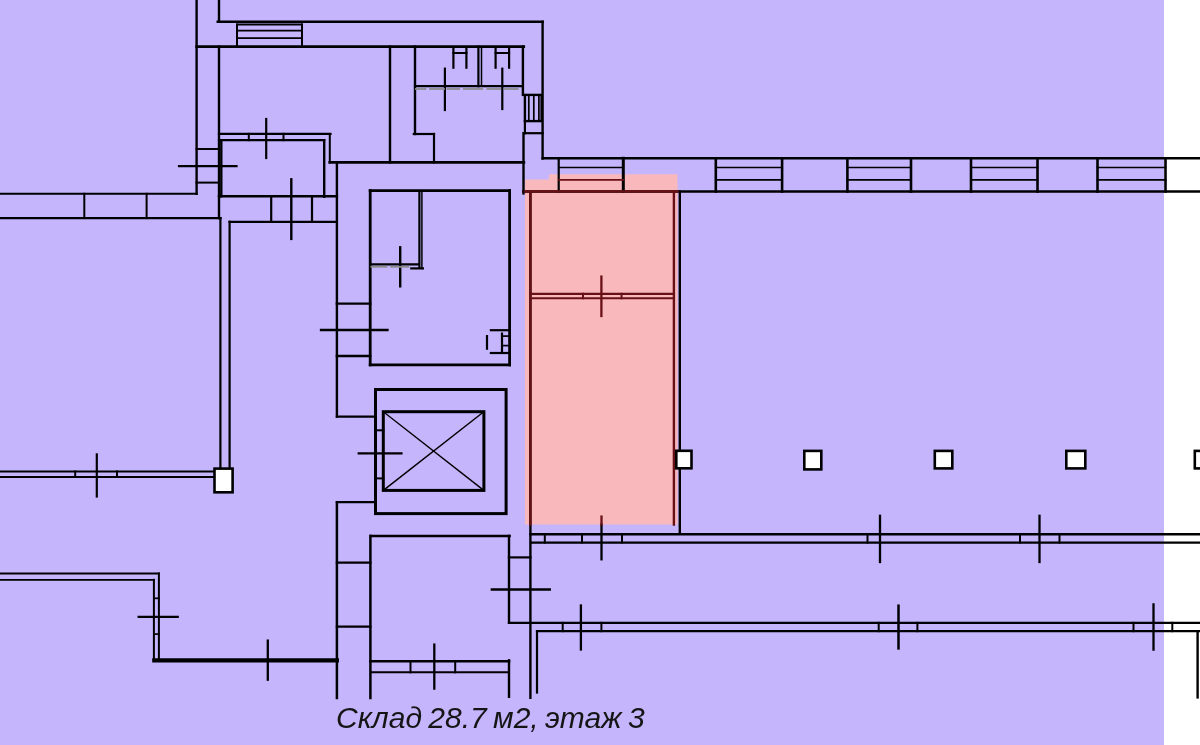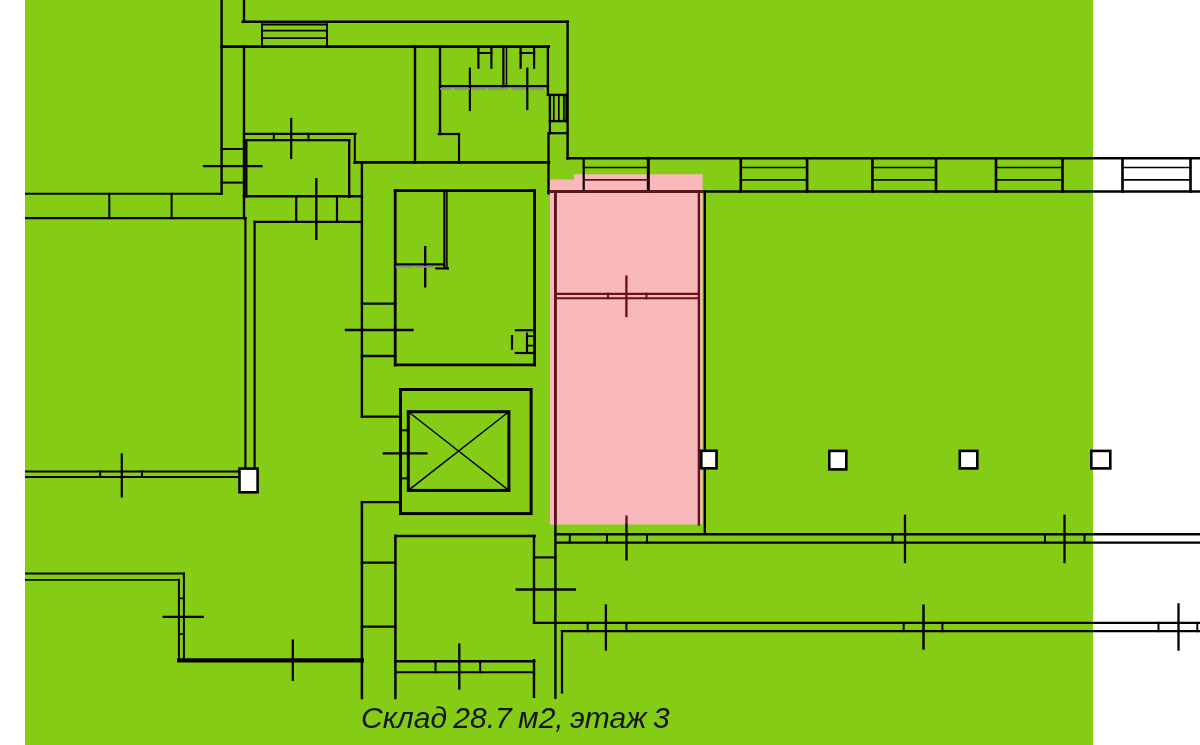--- a/index.html
+++ b/index.html
@@ -1,17 +1,17 @@
 <!DOCTYPE html>
 <html><head>
 <meta charset="utf-8">
 <style>
   html,body{margin:0;padding:0;background:#ffffff;}
   body{width:1200px;height:745px;overflow:hidden;font-family:"Liberation Sans",sans-serif;}
-  #plan-wrap{position:relative;width:1068px;height:745px;background:#84cc16;margin-left:25px;}
+  #plan-wrap{position:relative;width:1164px;height:745px;background:#c4b5fd;}
   svg{display:block;}
   .caption-text{font-family:"Liberation Sans",sans-serif;font-style:italic;font-weight:400;fill:#151515;word-spacing:-2px;}
 </style>
 </head>
 <body>
 
 <div id="plan-wrap">
   <svg id="plan-svg" width="1200" height="745" viewBox="0 0 1200 745" xmlns="http://www.w3.org/2000/svg">
     <g id="layer-highlight">
         <polygon points="525,179.5 549,179.5 549,174.3 677.5,174.3 677.5,524.6 525,524.6" fill="#f9b9bc" stroke="none"></polygon>

